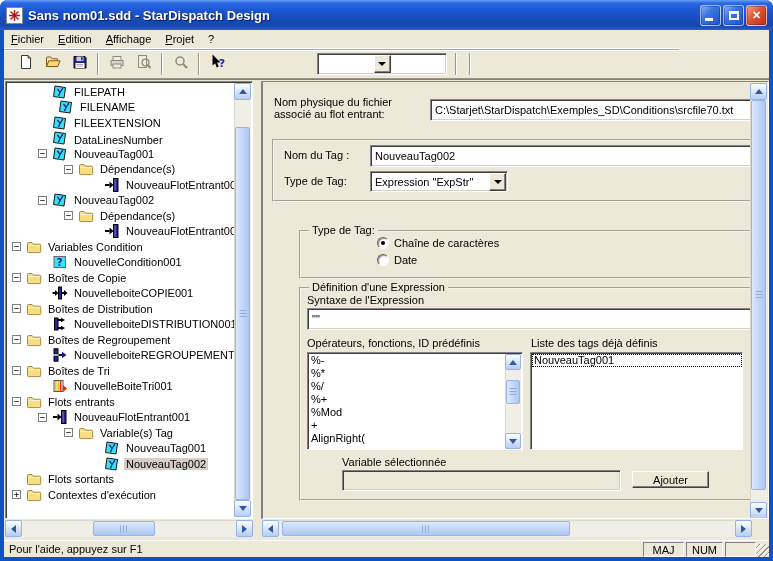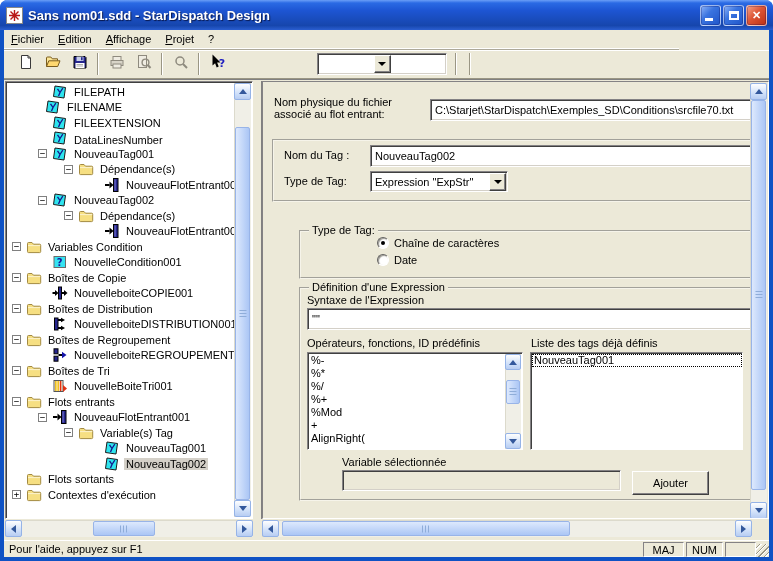--- a/index.html
+++ b/index.html
@@ -197,21 +197,21 @@
         <div class="trow" style="padding-left: 30px;">
           <span class="exp hid">−</span>
           <span class="ticon">
             <svg width="16" height="16" viewBox="0 0 16 16">
               <polygon points="3,2 13.5,3.5 12,14 1.5,12.5" fill="#2ee4ee" stroke="#1a1a1a"></polygon>
               <path d="M5.5 4.8 L8 8.5 L6.5 12 M10.8 4.2 L8 8.5" stroke="#14148c" stroke-width="1.3" fill="none"></path>
             </svg>
           </span>
           <span class="tlabel">FILEPATH</span>
         </div>
-        <div class="trow" style="padding-left: 23px;">
+        <div class="trow" style="padding-left: 36px;">
           <span class="exp hid">−</span>
           <span class="ticon">
             <svg width="16" height="16" viewBox="0 0 16 16">
               <polygon points="3,2 13.5,3.5 12,14 1.5,12.5" fill="#2ee4ee" stroke="#1a1a1a"></polygon>
               <path d="M5.5 4.8 L8 8.5 L6.5 12 M10.8 4.2 L8 8.5" stroke="#14148c" stroke-width="1.3" fill="none"></path>
             </svg>
           </span>
           <span class="tlabel">FILENAME</span>
         </div>
         <div class="trow" style="padding-left: 30px;">
@@ -550,21 +550,21 @@
         </div>
       </div>
 
       <div class="flabel" style="left:267px; top:254px;">Liste des tags déjà définis</div>
       <div class="listbox" style="left:266px; top:269px; width:213px; height:98px;">
         <span id="tag-items"><div class="litem focus">NouveauTag001</div></span>
       </div>
 
       <div class="flabel" style="left:78px; top:373px;">Variable sélectionnée</div>
       <div class="field sunken disabled" style="left:78px; top:387px; width:279px; height:21px;"></div>
-      <button class="btn3d" style="left:368px; top:388px; width:77px; height:24px;">Ajouter</button>
+      <button class="btn3d" style="left:368px; top:388px; width:77px; height:17px;">Ajouter</button>
     </div>
 
     <div class="sb" style="right:1px; top:1px; width:17px; height:436px;">
       <div class="sb-btn" style="top:0; left:0;">
           <span class="tri up"></span>
         </div>
       <div class="sb-thumb-v" style="top:17px; height:390px;"></div>
       <div class="sb-btn" style="bottom:0; left:0;">
           <span class="tri down"></span>
         </div>

